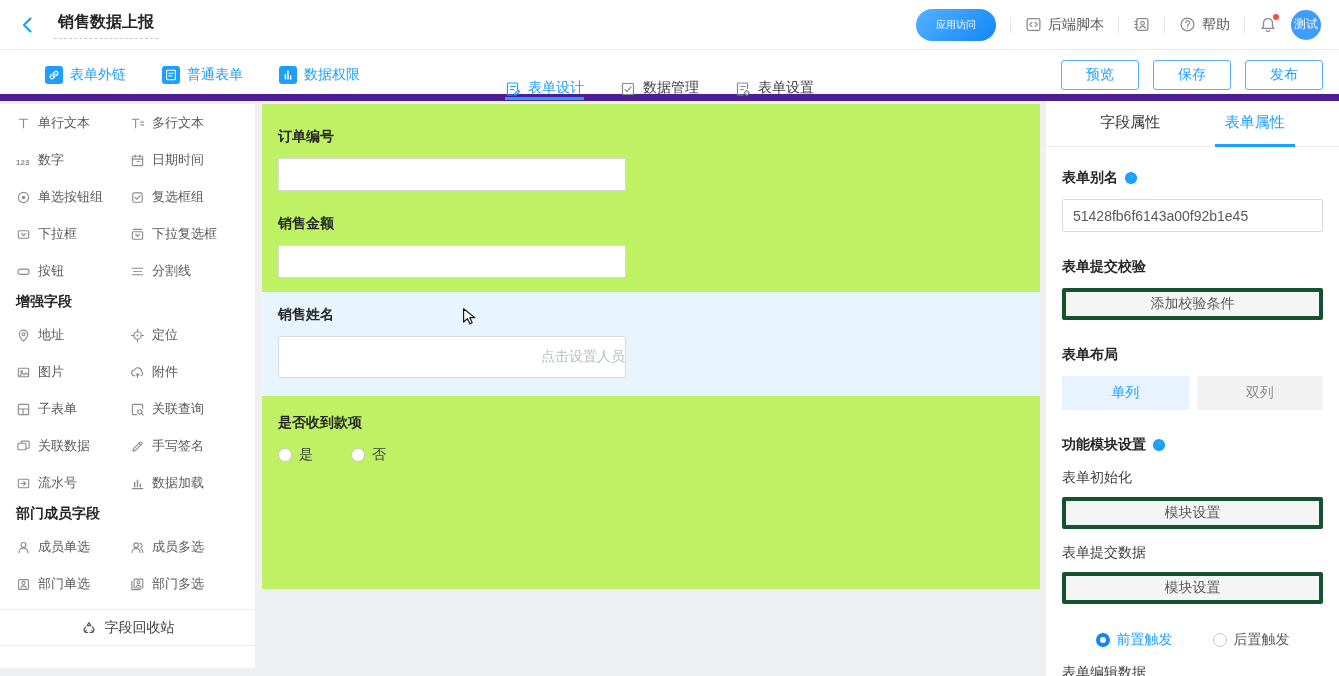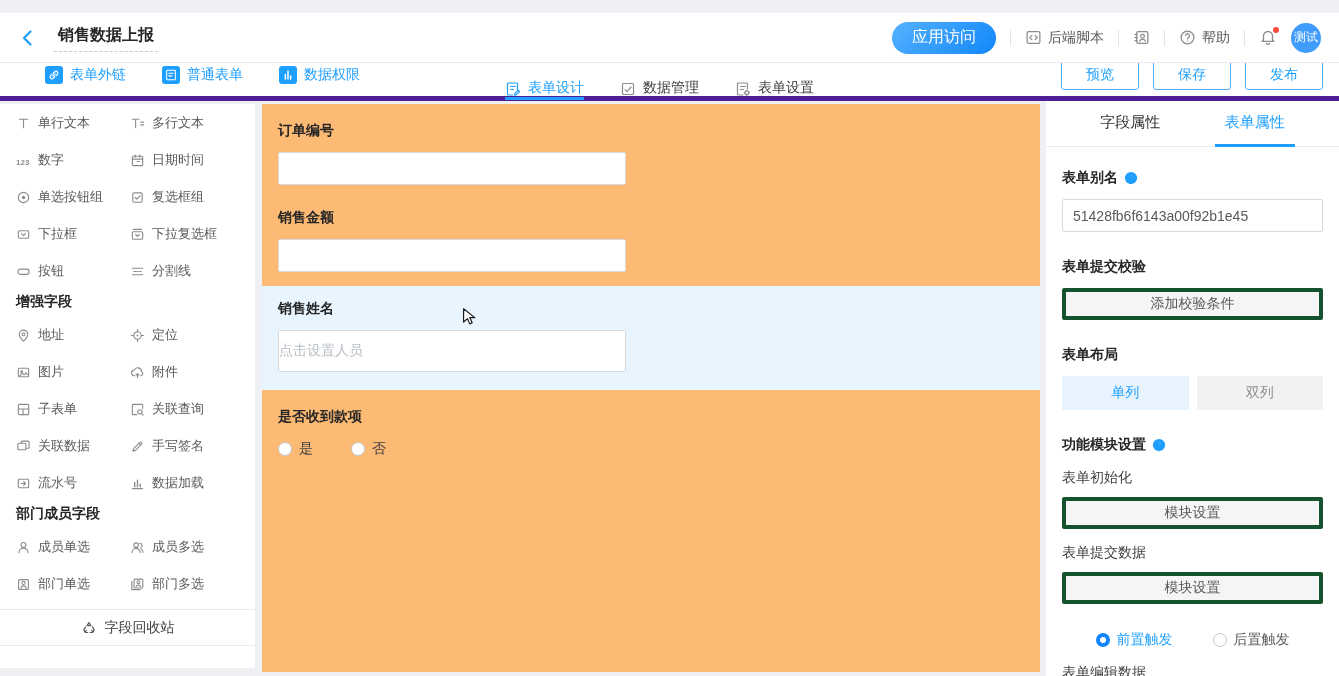--- a/index.html
+++ b/index.html
@@ -7,44 +7,44 @@
     font-family:"Liberation Sans","DejaVu Sans",sans-serif;
     background:#eef0f3; color:#262626; }
   :root{ --accent:#1e9fff; --highlight:#e9f5fe; }
 
   svg { display:block; }
   .ico svg{ width:100%; height:100%; fill:none; stroke:currentColor;
     stroke-width:1.2; stroke-linecap:round; stroke-linejoin:round; }
   .txt-ico{ font-size:8px; color:#8c8c8c; letter-spacing:0; font-weight:bold; }
 
   
-  .header1{ position:absolute; left:0; top:13px; width:1339px; height:50px;
+  .header1{ position:absolute; left:0; top:0; width:1339px; height:50px;
     background:#fff; border-bottom:1px solid #ebebeb; display:flex;
     align-items:center; padding:0 18px; z-index:5;}
   .back{ width:20px; height:20px; color:var(--accent); cursor:pointer; margin-right:16px;}
   .back svg{ width:20px;height:20px; fill:none; stroke:currentColor; stroke-width:2.2; stroke-linecap:round; stroke-linejoin:round;}
   .page-title{ font-size:16px; font-weight:bold; color:#262626;
     border-bottom:1px dashed #c9c9c9; padding:2px 4px 5px; }
   .h1-right{ margin-left:auto; display:flex; align-items:center; gap:14px; }
   .pill-btn{ height:32px; padding:0 20px; border:none; border-radius:16px;
     background:linear-gradient(135deg,var(--pill-from,#54b1ff),var(--pill-to,#1287fa));
-    color:#fff; font-size:16px; cursor:pointer; font-family:Liberation Serif, serif;}
+    color:#fff; font-size:10px; cursor:pointer; font-family:Liberation Serif, serif;}
   .vdiv{ width:1px; height:16px; background:#e4e4e4; }
   .h-act{ display:flex; align-items:center; gap:6px; color:#595959; font-size:14px; cursor:pointer;}
   .h-act .ico{ width:17px; height:17px; color:#8c8c8c; }
   .bell-wrap{ position:relative; width:18px; height:18px; color:#8c8c8c; cursor:pointer;}
   .bell-wrap .ico{width:18px;height:18px;}
   .bell-dot{ position:absolute; right:-2px; top:-2px; width:6px; height:6px;
     border-radius:50%; background:var(--badge,#ff4d3c); }
   .avatar{ width:30px; height:30px; border-radius:50%; background:var(--avatar-bg,#3f9bfc);
     color:#fff; font-size:12px; display:flex; align-items:center; justify-content:center; cursor:pointer;}
 
   
   .header2{ position:absolute; left:0; top:50px; width:1339px; height:51px;
-    background:#fff; border-bottom:5px solid #4c1d95; z-index:4;}
+    background:#fff; border-bottom:7px solid #4c1d95; z-index:4;}
   .tb-left{ position:absolute; left:45px; top:0; height:50px; display:flex; align-items:center; gap:36px;}
   .tool-action{ display:flex; align-items:center; gap:7px; color:var(--accent);
     font-size:14px; cursor:pointer; white-space:nowrap;}
   .tool-icon-box{ width:18px; height:18px; border-radius:3px; background:var(--accent);
     color:#fff; padding:2px;}
   .tb-center{ position:absolute; left:505px; top:0; height:50px; display:flex; gap:36px;}
   .center-tab{ display:flex; align-items:flex-end; gap:7px; font-size:14px; color:#404040;
     cursor:pointer; height:50px; border-bottom:3px solid transparent; white-space:nowrap;}
   .center-tab .ico{ width:16px; height:16px; color:#8c8c8c;}
   .center-tab.active{ color:var(--accent); border-bottom-color:var(--accent);}
@@ -61,29 +61,29 @@
   .sb-grid{ display:grid; grid-template-columns:106px 1fr; row-gap:19px; column-gap:8px; }
   .field-item{ display:flex; align-items:center; gap:7px; font-size:13px; color:#595959;
     cursor:grab; white-space:nowrap;}
   .field-item .ico{ width:15px; height:15px; color:#8c8c8c; flex:none;}
   .recycle-row{ margin-top:16px; height:37px; border-top:1px solid #ececec;
     border-bottom:1px solid #ececec; display:flex; align-items:center; justify-content:center;
     gap:8px; font-size:14px; color:#404040; cursor:pointer;}
   .recycle-row .ico{ width:16px; height:16px; color:#595959;}
 
   
-  .canvas{ position:absolute; left:262px; top:104px; width:778px; height:568px;
-    background:#fdba74; padding-top:8px; }
+  .canvas{ position:absolute; left:262px; top:104px; width:778px; height:485px;
+    background:#bef264; padding-top:14px; }
   .fblock{ padding:10px 16px 6px; margin-bottom:8px; }
   .fblock .flabel{ font-size:14px; font-weight:bold; color:#262626; margin-bottom:12px;}
   .fblock input.txt{ width:348px; height:33px; border:1px solid #d9d9d9; border-radius:2px;
     padding:0 10px; font-size:14px; font-family:inherit; color:#404040; outline:none; background:#fff;}
   .fblock.selected{ background:var(--highlight); padding:14px 16px 18px; }
   .picker-box{ width:348px; height:42px; border:1px solid #d9d9d9; border-radius:2px;
-    background:#fff; display:flex; align-items:center; justify-content:flex-start; cursor:pointer;}
+    background:#fff; display:flex; align-items:center; justify-content:flex-end; cursor:pointer;}
   .picker-box .ph{ color:#b9bfc7; font-size:14px;}
   .radio-row{ display:flex; gap:38px; margin-top:14px; }
   .radio-opt{ display:flex; align-items:center; gap:7px; font-size:14px; color:#404040; cursor:pointer;}
   .radio-circle{ width:14px; height:14px; border-radius:50%; border:1px solid #c4c9cf; background:#fff;}
   .radio-circle.on{ border:4px solid #1285fa; }
 
   
   .panel{ position:absolute; left:1046px; top:101px; width:293px; height:575px;
     background:#fff; }
   .p-tabs{ height:46px; border-bottom:1px solid #ebebeb; display:flex;

